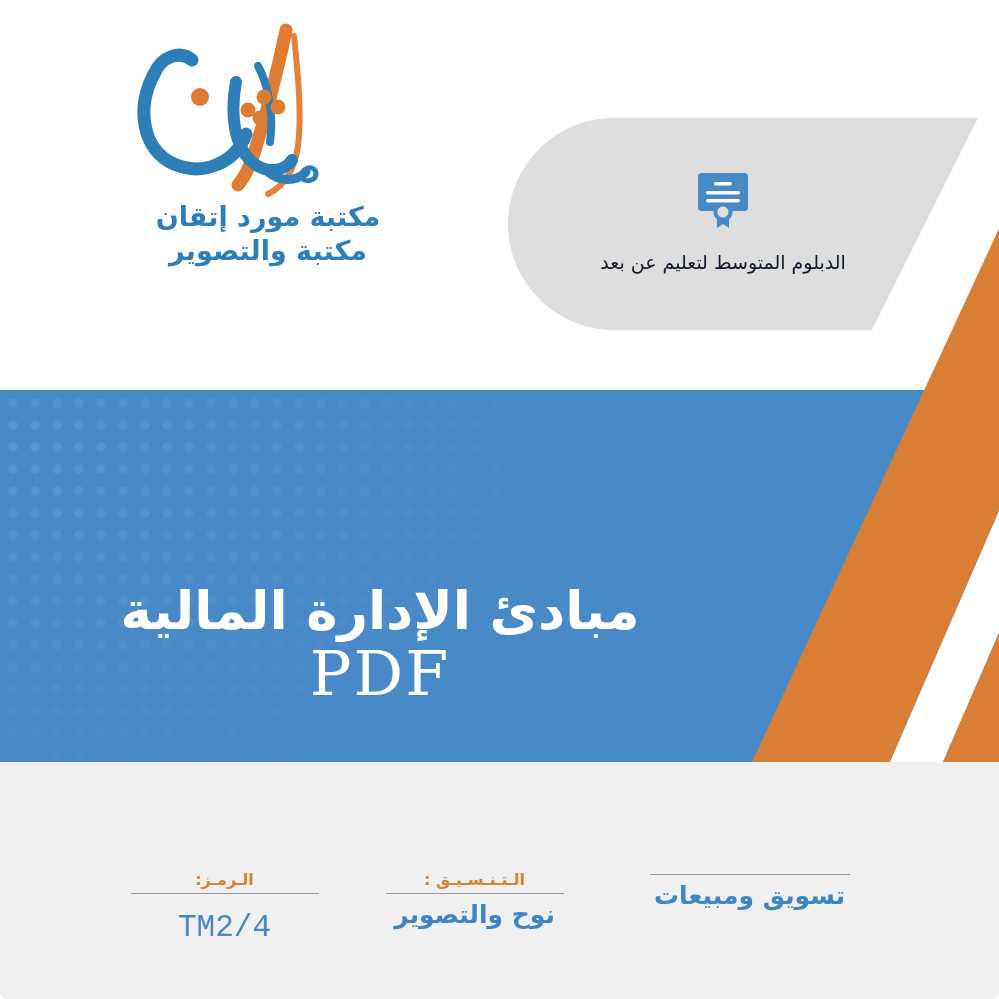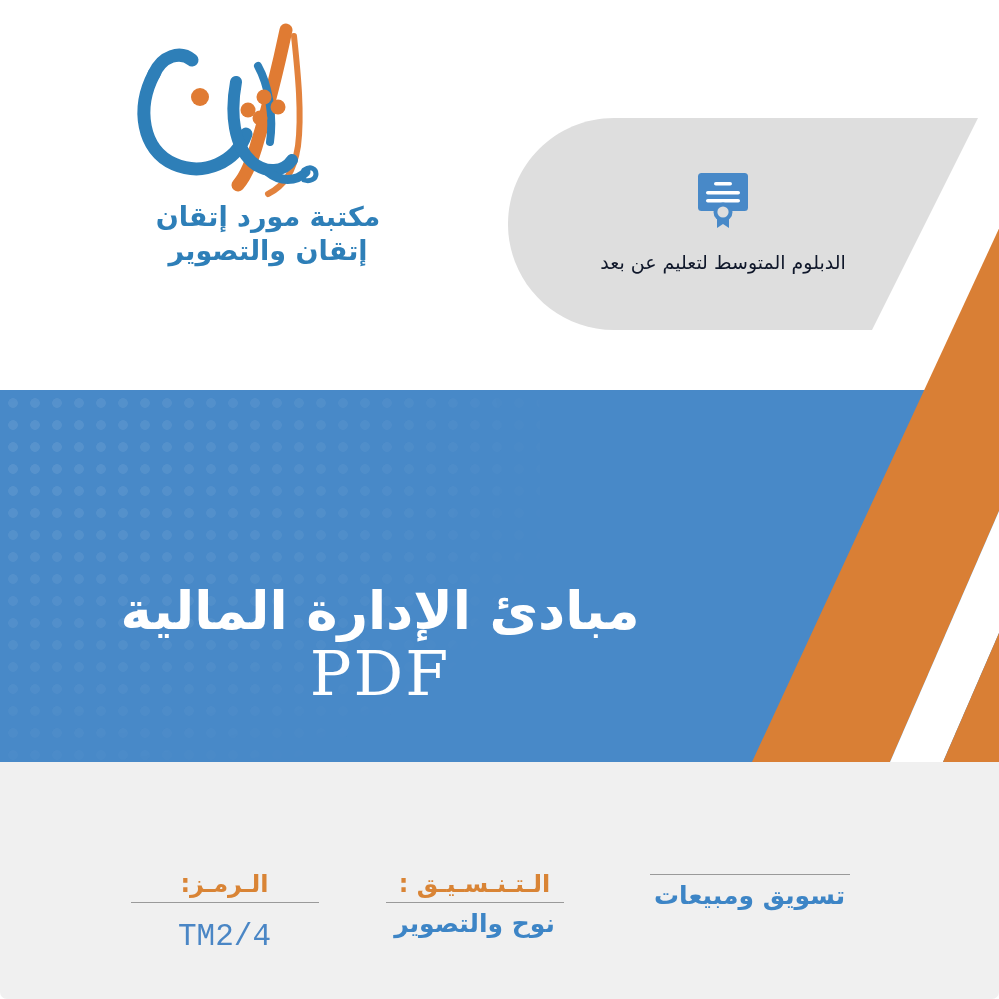--- a/index.html
+++ b/index.html
@@ -106,21 +106,21 @@
   .meta-row {
     position:absolute; left:0; top:108px; width:999px;
     display:flex; flex-direction:row; justify-content:center;
     align-items:flex-start; direction:rtl; gap:0px;
   }
   .meta-item { text-align:center; }
   .meta-item.spec  { width:300px; }
   .meta-item.coord { width:250px; }
   .meta-item.code  { width:250px; }
   .meta-label {
-    color:#D98435; font-size:24px; font-weight:bold; direction:rtl;
+    color:#D98435; font-size:16px; font-weight:bold; direction:rtl;
     letter-spacing:3px; white-space:nowrap;
     font-family:"DejaVu Sans","Liberation Sans",sans-serif;
   }
   .meta-rule {
     height:1px; background:#9a9a9a; margin:4px auto 6px auto;
   }
   .meta-item.spec  .meta-rule { width:200px; }
   .meta-item.coord .meta-rule { width:178px; }
   .meta-item.code  .meta-rule { width:188px; }
   .meta-value {
@@ -158,21 +158,21 @@
 
         <circle cx="146" cy="75" r="7.5" fill="#E07B33"></circle>
         <circle cx="160" cy="85" r="7.5" fill="#E07B33"></circle>
         <circle cx="142" cy="96" r="7.5" fill="#E07B33"></circle>
         <circle cx="130" cy="88" r="7.5" fill="#E07B33"></circle>
 
         <path d="M186 148 c 6 -4, 12 -2, 12 4 c 0 5 -6 8 -12 6" fill="none" stroke="#2E7FB8" stroke-width="5" stroke-linecap="round"></path>
       </svg>
     </div>
     <div class="logo-line1">مكتبة مورد إتقان</div>
-    <div class="logo-line2">إتقان والتصوير</div>
+    <div class="logo-line2">مكتبة والتصوير</div>
   </div>
 
   <div class="badge">
     <svg class="badge-shape" width="492" height="212" viewBox="0 0 492 212" xmlns="http://www.w3.org/2000/svg" aria-hidden="true">
 
       <path d="M106 0 H 470 L 364 212 H 106 C 47.5 212, 0 164.5, 0 106 C 0 47.5, 47.5 0, 106 0 Z" fill="#DEDEDE"></path>
     </svg>
     <div class="badge-content">
       <svg class="cert-icon" viewBox="0 0 54 58" xmlns="http://www.w3.org/2000/svg" aria-hidden="true">
         <rect x="2" y="2" width="50" height="38" rx="3.5" fill="#4889C8"></rect>

